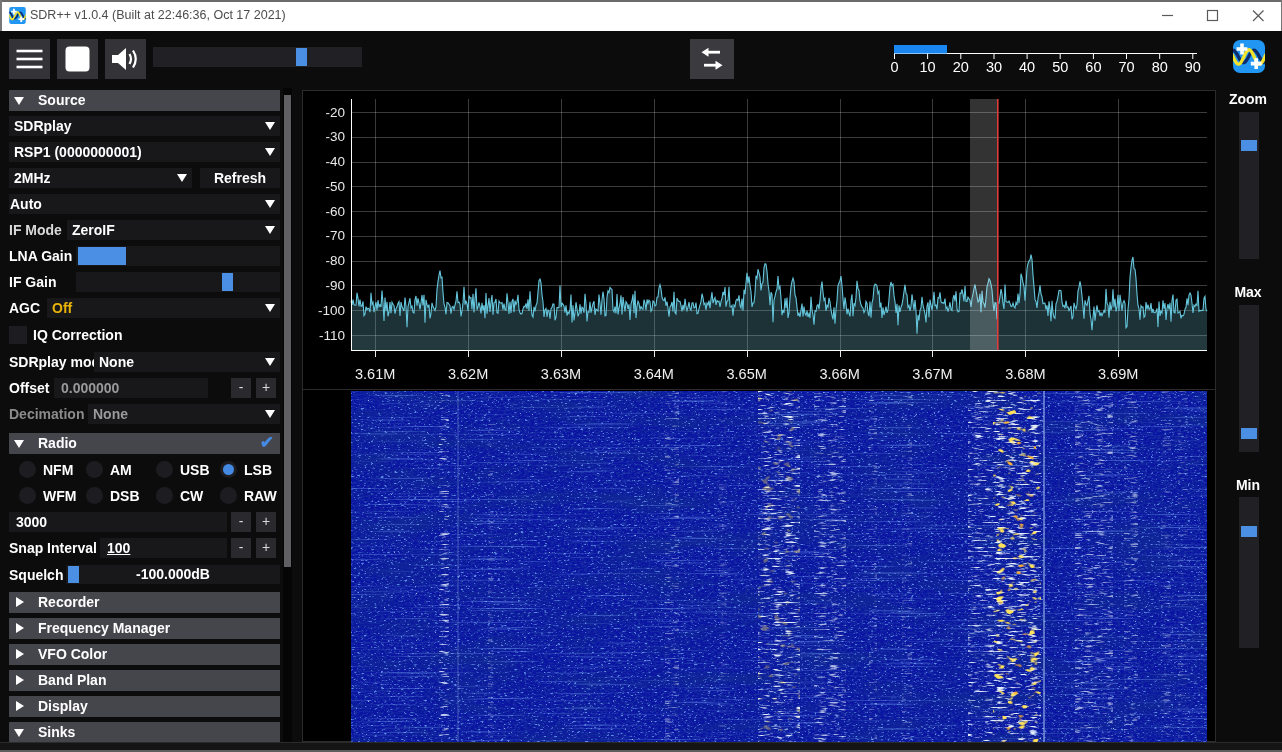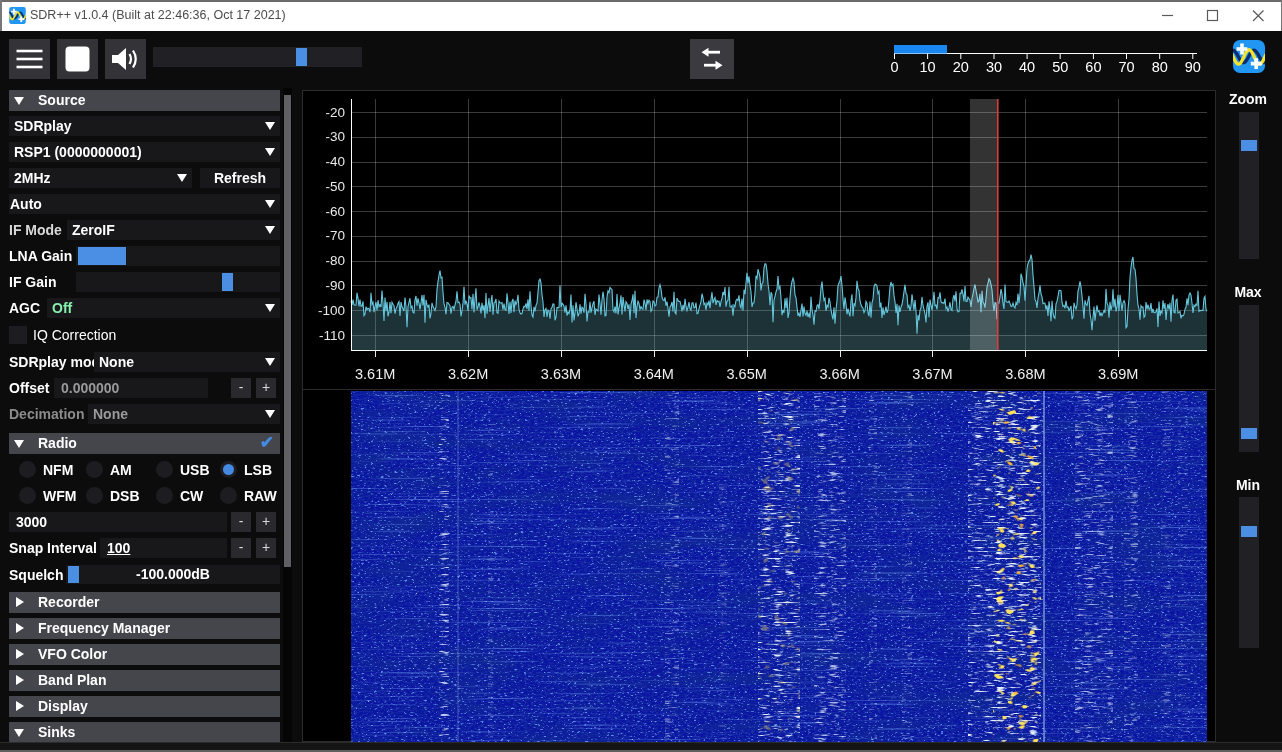--- a/index.html
+++ b/index.html
@@ -270,23 +270,23 @@
 <div class="frame" style="left:67px;top:220px;width:213px;height:20px;"><span style="margin-left:5px;color:#fff">ZeroIF</span><span class="dda"></span></div>
 <div class="lab" style="left:9px;top:246px;font-weight:bold;">LNA Gain</div>
 <div class="frame" style="left:76px;top:246px;width:204px;height:20px;">
     <div class="abs" style="left:2px;top:1px;width:48px;height:18px;background:#4a8fe3;"></div>
   </div>
 <div class="lab" style="left:9px;top:272px;font-weight:bold;">IF Gain</div>
 <div class="frame" style="left:76px;top:272px;width:204px;height:20px;">
     <div class="abs" style="left:146px;top:1px;width:11px;height:18px;background:#4a8fe3;"></div>
   </div>
 <div class="lab" style="left:9px;top:298px;font-weight:bold;">AGC</div>
-<div class="frame" style="left:47px;top:298px;width:233px;height:20px;"><span style="margin-left:5px;color:#86efac">Off</span><span class="dda"></span></div>
+<div class="frame" style="left:47px;top:298px;width:233px;height:20px;"><span style="margin-left:5px;color:#eab308">Off</span><span class="dda"></span></div>
 <div class="frame" style="left:9px;top:326px;width:18px;height:18px;background:#1d1d21;"></div>
-<div class="lab" style="left:33px;top:325px;font-weight:normal;">IQ Correction</div>
+<div class="lab" style="left:33px;top:325px;font-weight:bold;">IQ Correction</div>
 <div class="lab" style="left:9px;top:352px;font-weight:bold;">SDRplay mode</div>
 <div class="frame" style="left:94px;top:352px;width:186px;height:20px;"><span style="margin-left:5px;color:#fff">None</span><span class="dda"></span></div>
 <div class="lab" style="left:9px;top:378px;font-weight:bold;">Offset</div>
 <div class="frame" style="left:54px;top:378px;width:154px;height:20px;"><span style="margin-left:7px;color:#9a9a9a;">0.000000</span></div>
 <div class="pmbtn" style="left:231px;top:378px;">-</div>
 <div class="pmbtn" style="left:256px;top:378px;">+</div>
 <div class="lab" style="left:9px;top:404px;color:#8b8b8b;">Decimation</div>
 <div class="frame" style="left:88px;top:404px;width:192px;height:20px;"><span style="margin-left:5px;color:#9a9a9a">None</span><span class="dda"></span></div>
 <div class="hdr" style="left:9px;top:433px;width:271px;">
     <span class="tri-d" style="left:5px;top:7px;"></span>

